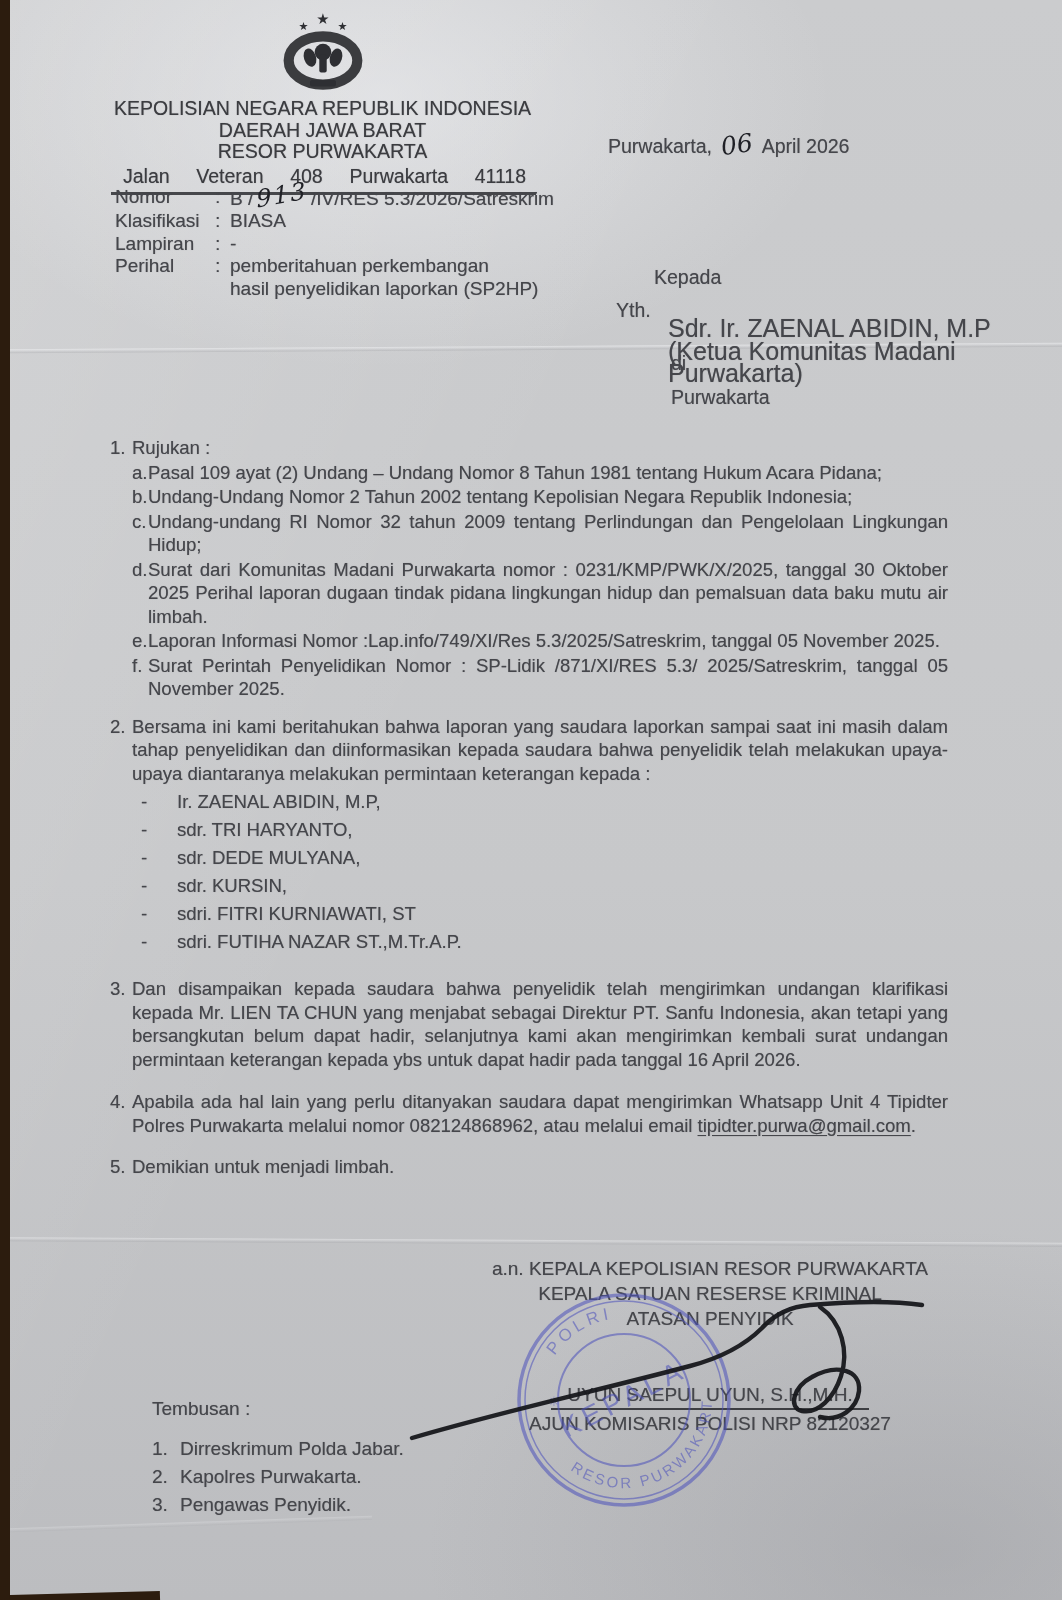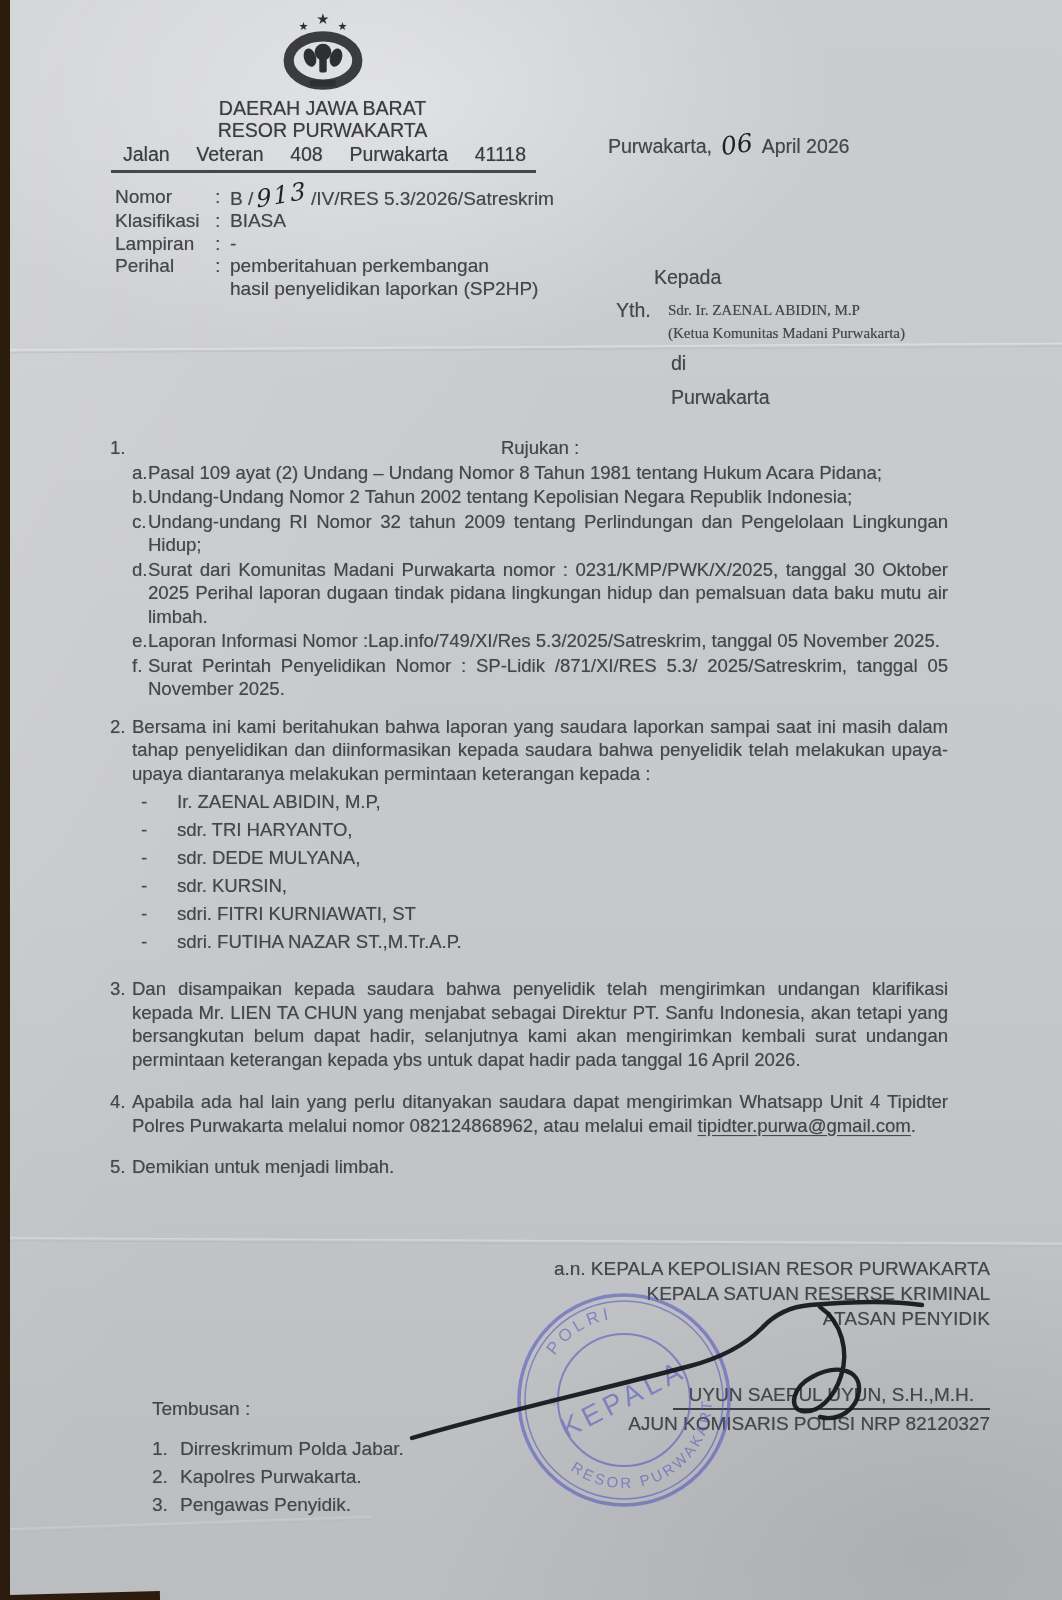--- a/index.html
+++ b/index.html
@@ -51,43 +51,43 @@
   
   .meta{position:absolute;left:105px;top:186px;width:480px;font-size:19px;}
   .mrow{display:flex;line-height:22.4px;}
   .mlabel{width:100px;flex:none;}
   .mcolon{width:15px;flex:none;}
   .mval{flex:1;}
 
   
   .kepada{position:absolute;left:644px;top:266px;font-size:19.5px;}
   .yth{position:absolute;left:606px;top:299px;font-size:19.5px;}
-  .rlines{position:absolute;left:658px;top:299px;font-size:15px;line-height:22.5px;font-family:Liberation Serif, serif;}
+  .rlines{position:absolute;left:658px;top:317px;font-size:25px;line-height:22.5px;}
   .di{position:absolute;left:661px;top:352px;font-size:19.5px;}
   .rcity{position:absolute;left:661px;top:386px;font-size:19.5px;}
 
   
   .bodylist{position:absolute;left:100px;top:436px;width:838px;font-size:18.5px;}
   .item{display:flex;margin-bottom:14px;}
   .item.i2{margin-bottom:24px;}
   .item.i3{margin-bottom:19px;}
   .item.i4{margin-bottom:18px;}
   .inum{width:22px;flex:none;line-height:23.5px;}
   .icontent{flex:1;line-height:23.5px;}
-  .ititle{line-height:23.5px;text-align:center;}
+  .ititle{line-height:23.5px;}
   .sub{display:flex;margin-top:1px;}
   .sm{width:16px;flex:none;}
   .st{flex:1;text-align:justify;}
   .ipara{text-align:justify;}
   .nrow{display:flex;margin-top:4.5px;}
   .ndash{width:36px;flex:none;padding-left:9px;}
   .uline{text-decoration:underline;text-underline-offset:3px;}
 
   
-  .sigblock{position:absolute;left:420px;top:1256px;width:560px;text-align:right;font-size:19px;line-height:25px;}
+  .sigblock{position:absolute;left:420px;top:1256px;width:560px;text-align:center;font-size:19px;line-height:25px;}
   .signame{margin-top:51px;}
   .nameline{display:inline-block;border-bottom:2px solid #3d3e42;padding:0 16px 1px 16px;}
   .sigrank{margin-top:1px;}
   .stamp{position:absolute;left:500px;top:1286px;opacity:0.55;pointer-events:none;}
   .autograph{position:absolute;left:380px;top:1290px;pointer-events:none;}
 
   
   .tembusan{position:absolute;left:142px;top:1398px;font-size:19px;}
   .ttitle{margin-bottom:15px;}
   .trow{display:flex;line-height:28px;}
@@ -109,20 +109,21 @@
         <text x="34" y="21" font-size="12" text-anchor="middle">★</text>
         <text x="76" y="21" font-size="12" text-anchor="middle">★</text>
         <ellipse cx="55" cy="54" rx="37" ry="26" fill="none" stroke="#2e2f33" stroke-width="11" opacity="0.93"></ellipse>
         <circle cx="55" cy="45" r="9"></circle>
         <rect x="51" y="48" width="8" height="19" rx="2"></rect>
         <ellipse cx="41" cy="51" rx="6.5" ry="10" transform="rotate(-18 41 51)"></ellipse>
         <ellipse cx="69" cy="51" rx="6.5" ry="10" transform="rotate(18 69 51)"></ellipse>
         <rect x="41" y="75" width="28" height="7" rx="2"></rect>
       </g>
     </svg>
+    <div class="org hd">KEPOLISIAN NEGARA REPUBLIK INDONESIA</div>
     <div class="org hd">DAERAH JAWA BARAT</div>
     <div class="org hd">RESOR PURWAKARTA</div>
     <div class="addr hd">
       <span>Jalan</span>
       <span>Veteran</span>
       <span>408</span>
       <span>Purwakarta</span>
       <span>41118</span>
     </div>
   </div>

